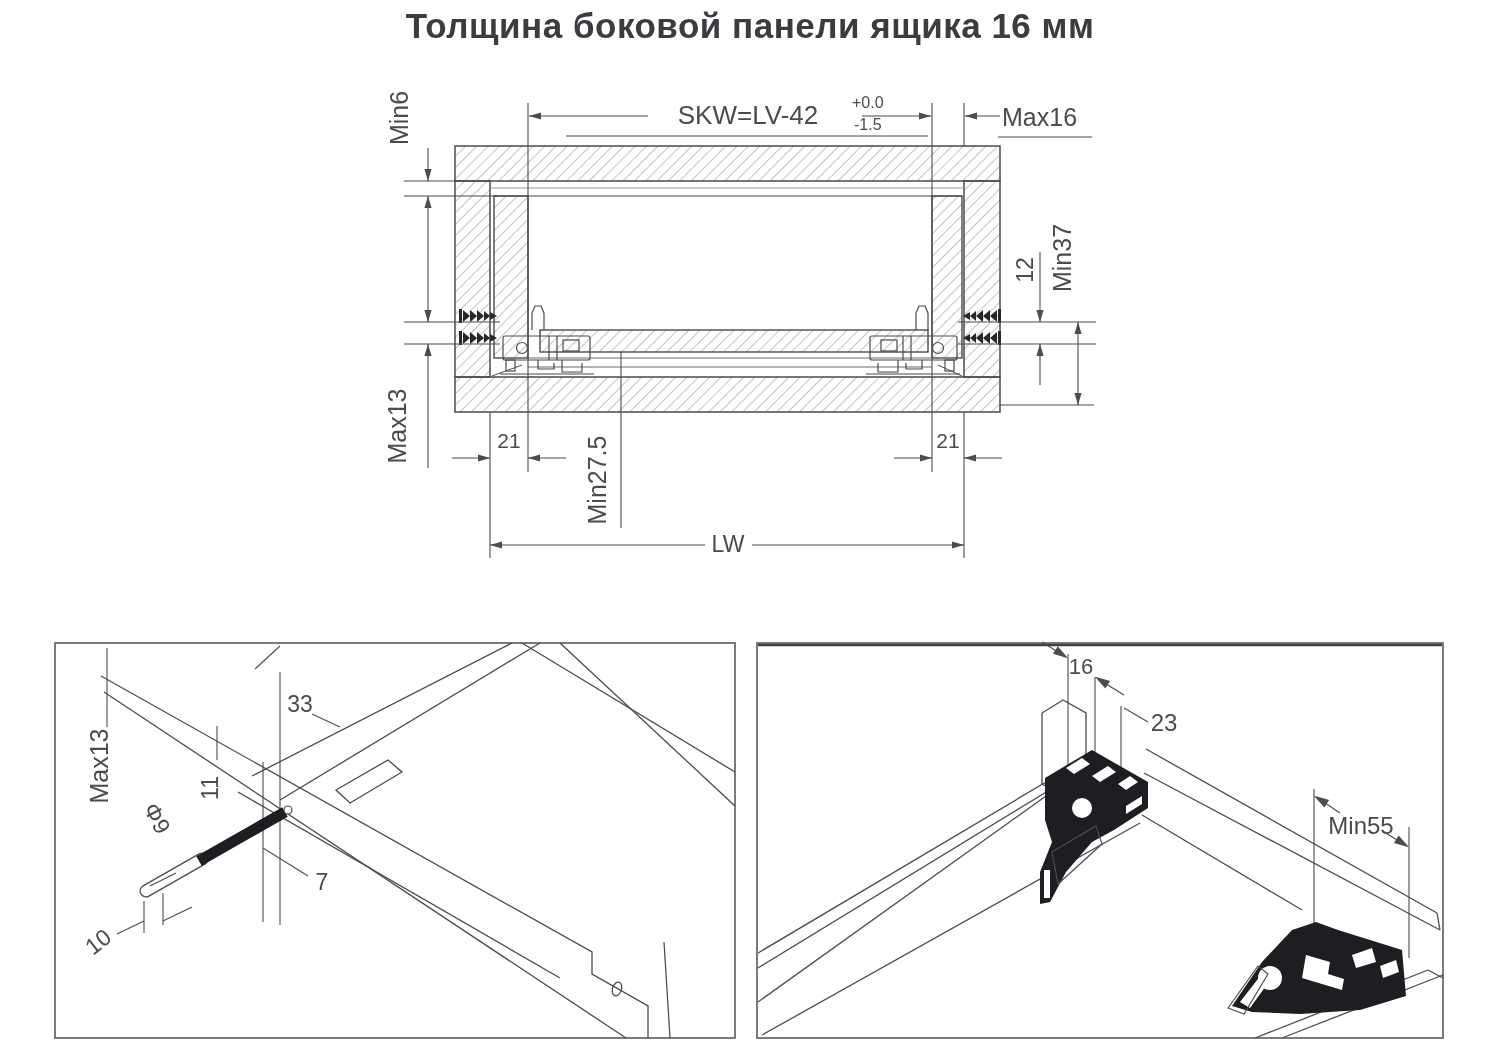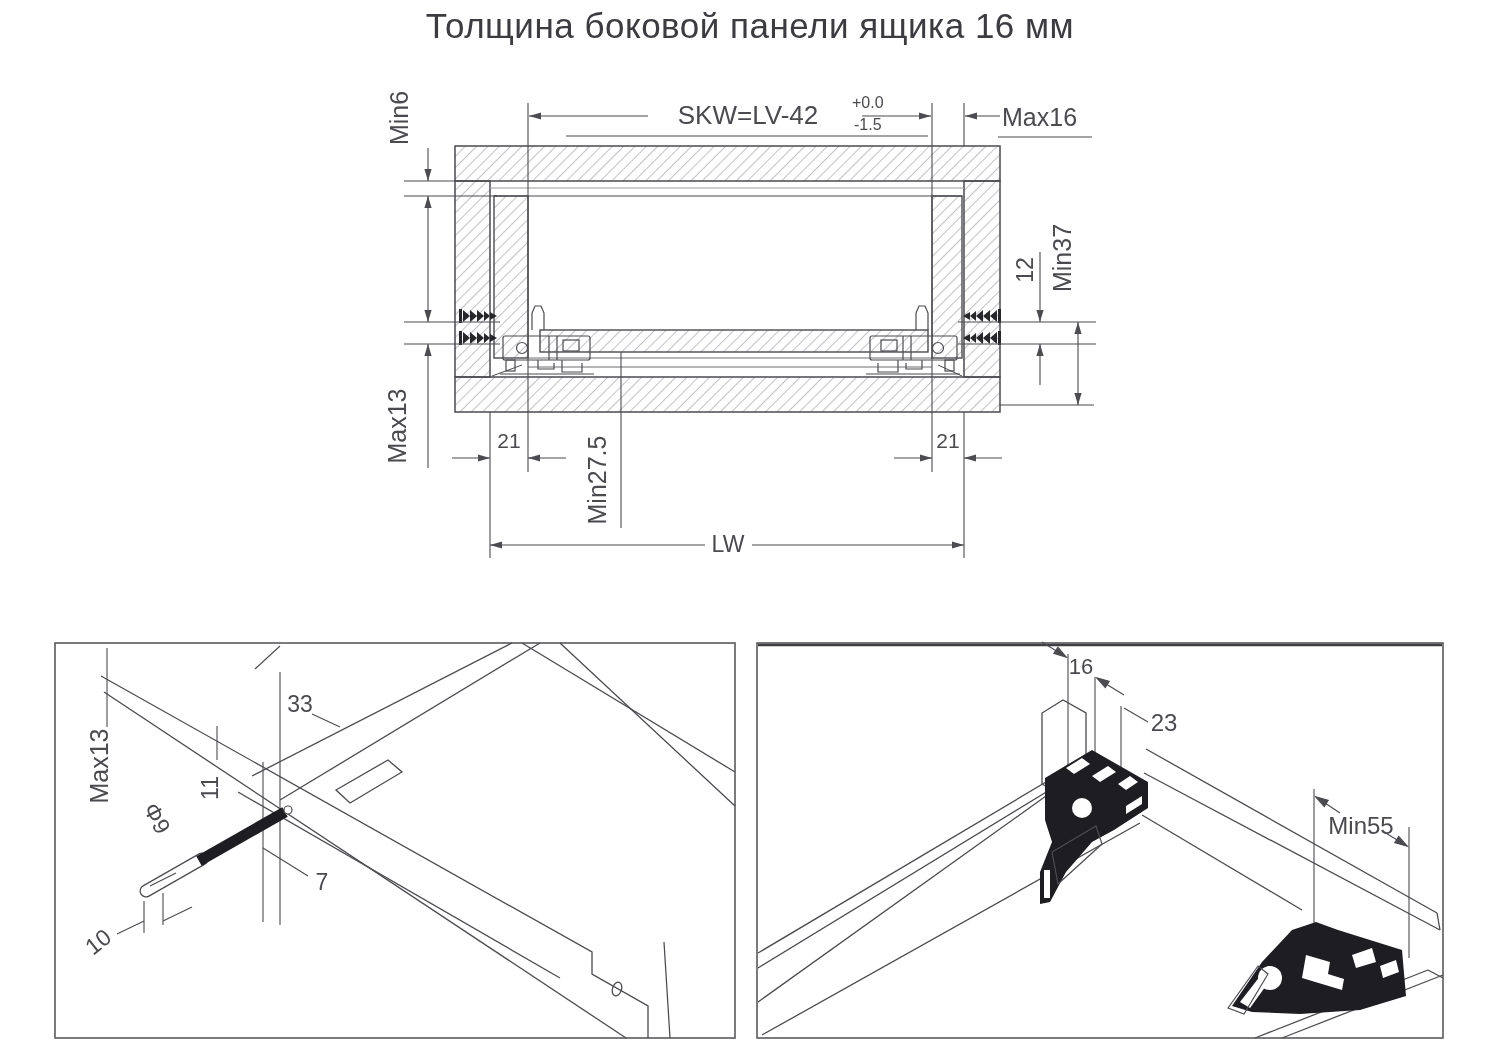--- a/index.html
+++ b/index.html
@@ -1,19 +1,19 @@
 <!DOCTYPE html>
 <html><head>
 <meta charset="utf-8">
 <style>
   html,body{margin:0;padding:0;background:#ffffff;}
   .stage{position:relative;width:1500px;height:1044px;background:#fff;overflow:hidden;
          font-family:"Liberation Sans","DejaVu Sans",sans-serif;}
   .title{position:absolute;left:0;right:0;top:6px;text-align:center;
-         font-size:35px;font-weight:400;letter-spacing:.5px;color:#3b3b40;}
+         font-size:35px;font-weight:700;letter-spacing:.5px;color:#3b3b40;}
   svg text{font-family:"Liberation Sans","DejaVu Sans",sans-serif;fill:#4a4a4f;}
 </style>
 </head>
 <body>
 
 <div class="stage">
   <div class="title">Толщина боковой панели ящика 16 мм</div>
 
   <svg width="1500" height="1044" viewBox="0 0 1500 1044">
     <defs>

